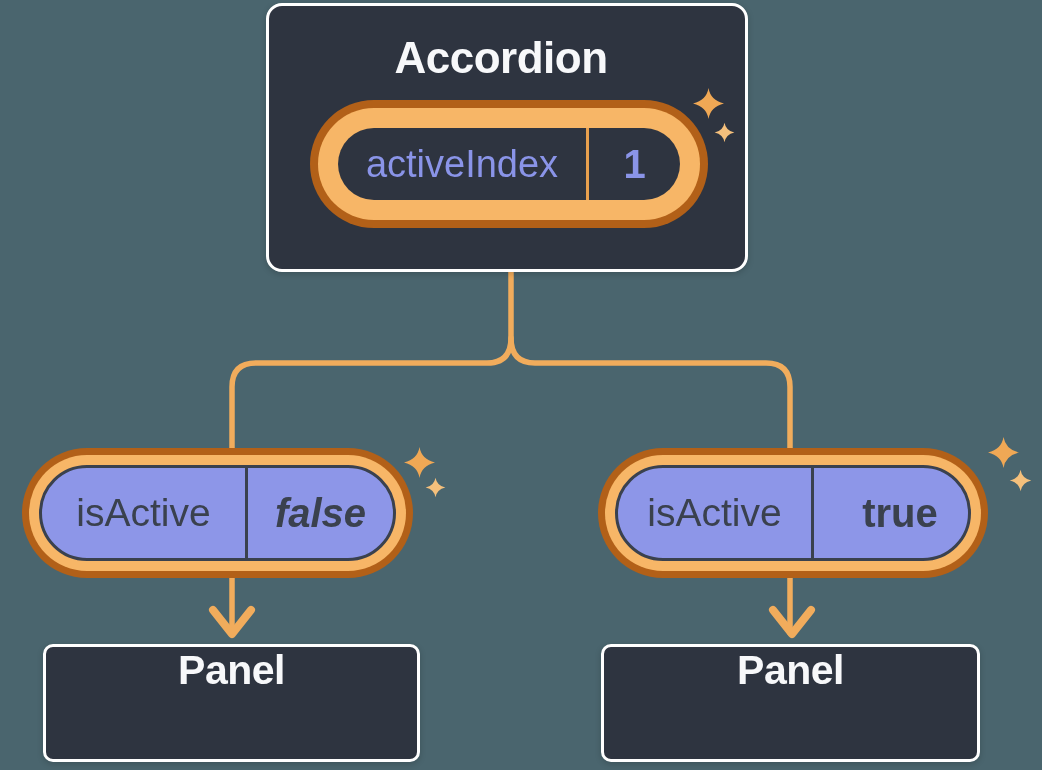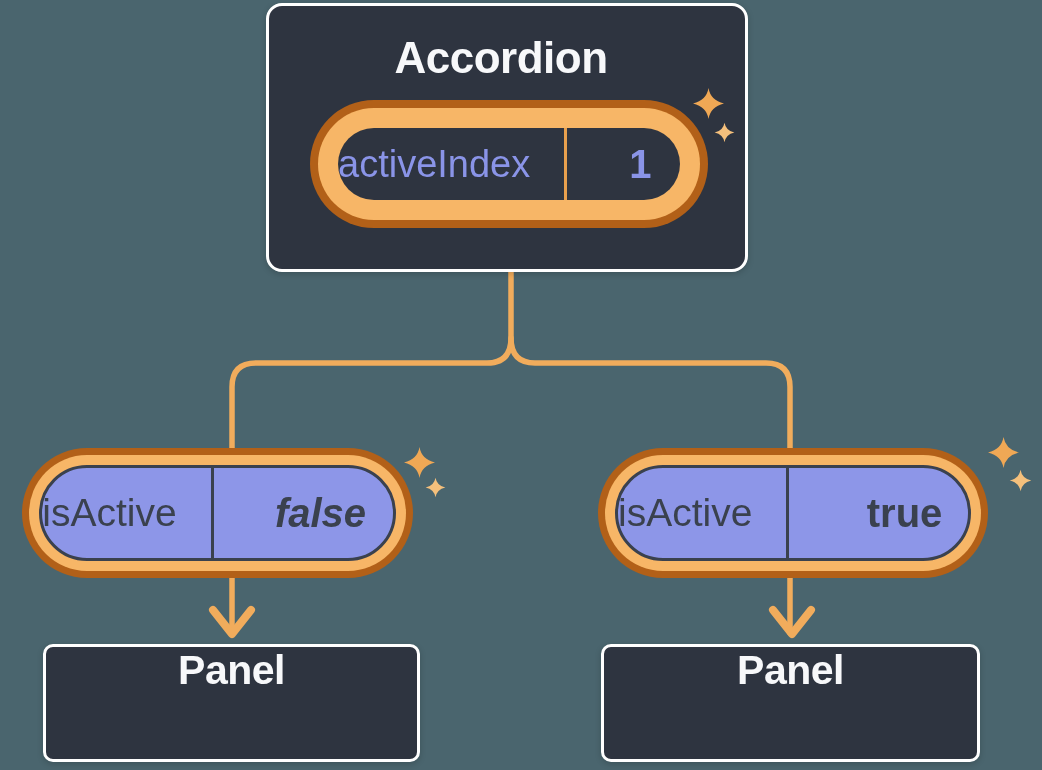--- a/index.html
+++ b/index.html
@@ -36,21 +36,21 @@
     position:absolute;box-sizing:border-box;
     background:var(--ring_outer);border-radius:999px;
   }
   .state-pill{padding:8px;}
   .prop-pill{padding:7px;}
   .ring{width:100%;height:100%;box-sizing:border-box;background:var(--ring_inner);border-radius:999px;}
   .state-pill .ring{padding:20px;}
   .prop-pill .ring{padding:10px;}
   .pill-content{
     width:100%;height:100%;box-sizing:border-box;
-    border-radius:999px;display:flex;align-items:stretch;overflow:hidden;gap:34px;
+    border-radius:999px;display:flex;align-items:stretch;overflow:hidden;
   }
   .state-pill .pill-content{background:var(--box_bg);}
   .prop-pill .pill-content{background:var(--purple_fill);border:3px solid var(--dark_on_purple);}
   .cell{display:flex;align-items:center;justify-content:center;}
   .cell.label{flex:1;}
   .pill-divider{width:3px;align-self:stretch;}
   .state-pill .pill-divider{background:var(--divider_orange);}
   .prop-pill .pill-divider{background:var(--dark_on_purple);}
   .state-pill .cell{color:var(--purple_text);font-size:38px;}
   .prop-pill .cell{color:var(--dark_on_purple);font-size:39px;}

